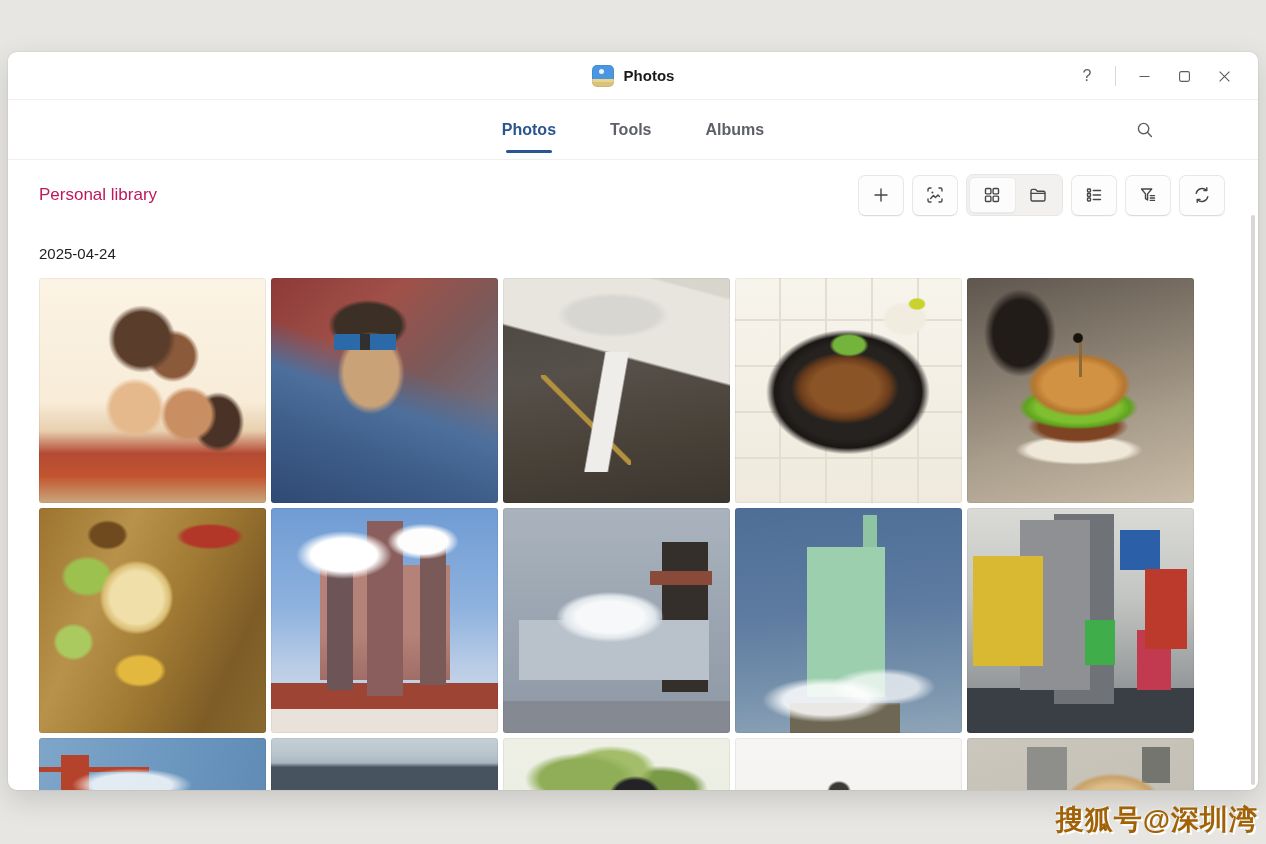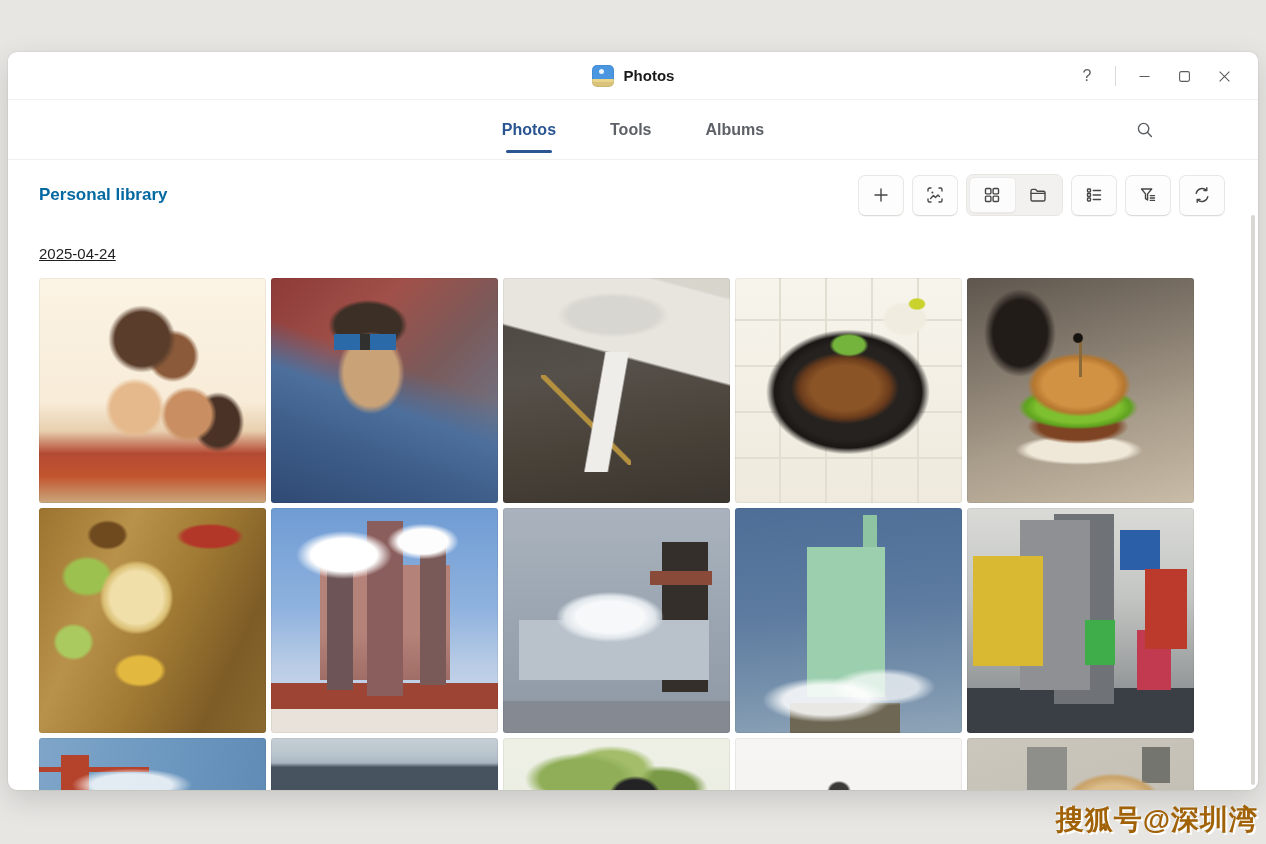--- a/index.html
+++ b/index.html
@@ -36,35 +36,35 @@
     position:relative; border-bottom:1px solid #f0efed; }
   .tab{ position:relative; font-size:16px; font-weight:600; color:#5d6167; padding:10px 2px; cursor:pointer; }
   .tab.active{ color:var(--accent); font-weight:700; }
   .tab.active .tab-underline{ position:absolute; left:50%; transform:translateX(-50%);
     bottom:-4px; width:46px; height:3px; border-radius:2px; background:var(--accent); }
   .search-btn{ position:absolute; right:96px; top:14px; width:34px; height:32px;
     display:flex; align-items:center; justify-content:center; border-radius:5px; }
 
   
   .lib-header{ margin:8px 33px 0 31px; height:54px; display:flex; align-items:center; justify-content:space-between; }
-  .lib-title{ font-size:17px; font-weight:700; color:#0369a1; }
+  .lib-title{ font-size:17px; font-weight:400; color:#be185d; }
   .toolbar{ display:flex; align-items:center; gap:8px; }
   .tb-btn{ width:46px; height:41px; background:#fdfdfd; border:1px solid #e8e7e4; border-bottom-color:#dcdbd8;
     border-radius:7px; display:flex; align-items:center; justify-content:center;
     box-shadow:0 1px 1px rgba(0,0,0,.03); cursor:pointer; }
   .tb-seg{ width:97px; height:42px; background:#f2f1ef; border:1px solid #e7e6e3; border-radius:7px;
     display:flex; align-items:center; padding:2px; }
   .seg{ flex:1; height:36px; display:flex; align-items:center; justify-content:center;
     border-radius:5px; cursor:pointer; }
   .seg.active{ background:#fcfcfc; border:1px solid #ebeae8; box-shadow:0 1px 1px rgba(0,0,0,.04); }
   .toolbar svg, .search-btn svg{ stroke:#474645; fill:none; stroke-width:1.4;
     stroke-linecap:round; stroke-linejoin:round; }
 
   
-  .date-heading{ margin:22px 0 0 31px; font-size:15px; color:#1f1f1f; line-height:20px;text-decoration:underline; }
+  .date-heading{ margin:22px 0 0 31px; font-size:15px; color:#1f1f1f; line-height:20px; }
   .photo-grid{ margin:14px 0 0 31px; width:1155px; display:grid;
     grid-template-columns:repeat(5, 227px); grid-auto-rows:225px; gap:5px; }
   .tile{ border-radius:3px; box-shadow:inset 0 0 0 1px rgba(0,0,0,.05);
     background-repeat:no-repeat; cursor:pointer; }
 
   
   .ph-friends-selfie{ background-image:
     radial-gradient(closest-side,#5a3d2b 0 60%,transparent 75%),
     radial-gradient(closest-side,#e5b98c 0 60%,transparent 75%),
     radial-gradient(closest-side,#c98f62 0 60%,transparent 75%),

